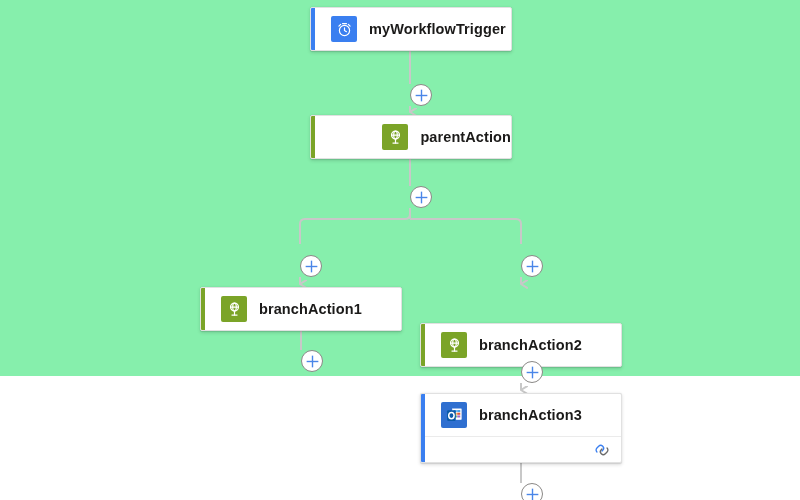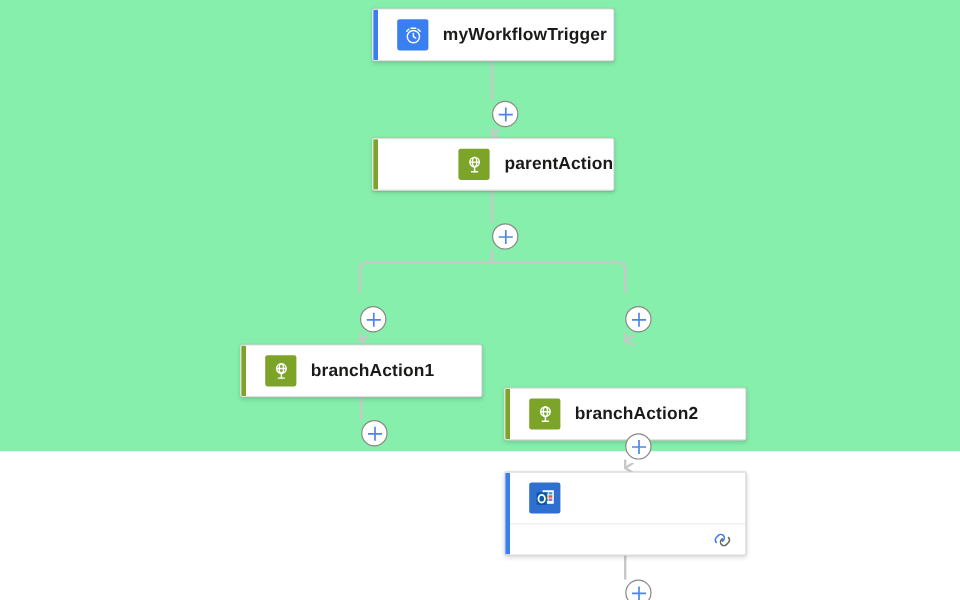--- a/index.html
+++ b/index.html
@@ -213,20 +213,21 @@
               <rect x="10.9" y="5.1" width="3.9" height="2.6" fill="#48a0e8"></rect>
               <rect x="15.4" y="5.1" width="3.9" height="2.6" fill="#48a0e8"></rect>
               <rect x="10.9" y="8.5" width="3.9" height="2.6" fill="#f0a030"></rect>
               <rect x="15.4" y="8.5" width="3.9" height="2.6" fill="#e05a3a"></rect>
               <rect x="10.9" y="11.9" width="3.9" height="2.6" fill="#45b14b"></rect>
               <rect x="15.4" y="11.9" width="3.9" height="2.6" fill="#9c6ad0"></rect>
               <rect x="2.6" y="5.4" width="11.0" height="13.4" rx="1.3" fill="#0b5aa8"></rect>
               <ellipse cx="8.1" cy="12.1" rx="3.4" ry="4.0" fill="none" stroke="#ffffff" stroke-width="1.9"></ellipse>
             </svg>
           </div>
+          <div class="node-title">branchAction3</div>
         </div>
         <div class="node-footer">
           <span>
             <svg class="link-icon" viewBox="0 0 24 24" fill="none" stroke-width="2" stroke-linecap="round">
               <path d="M4.4 15.0 a4.3 4.3 0 0 1 0 -6.1 l2.6 -2.6 a4.3 4.3 0 0 1 6.1 6.1 l-1.0 1.0" stroke="#3a7ff0"></path>
               <path d="M19.6 9.0 a4.3 4.3 0 0 1 0 6.1 l-2.6 2.6 a4.3 4.3 0 0 1 -6.1 -6.1 l1.0 -1.0" stroke="#6a6a6a"></path>
             </svg>
           </span>
         </div>
       </div>

